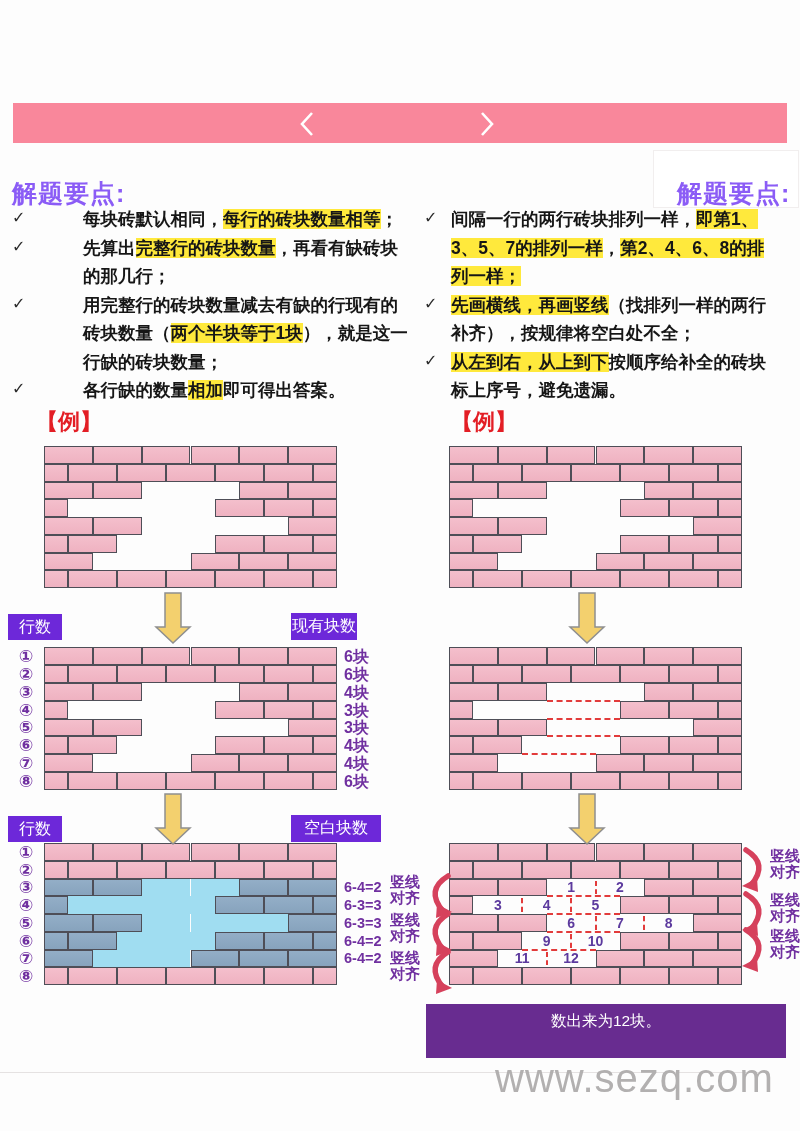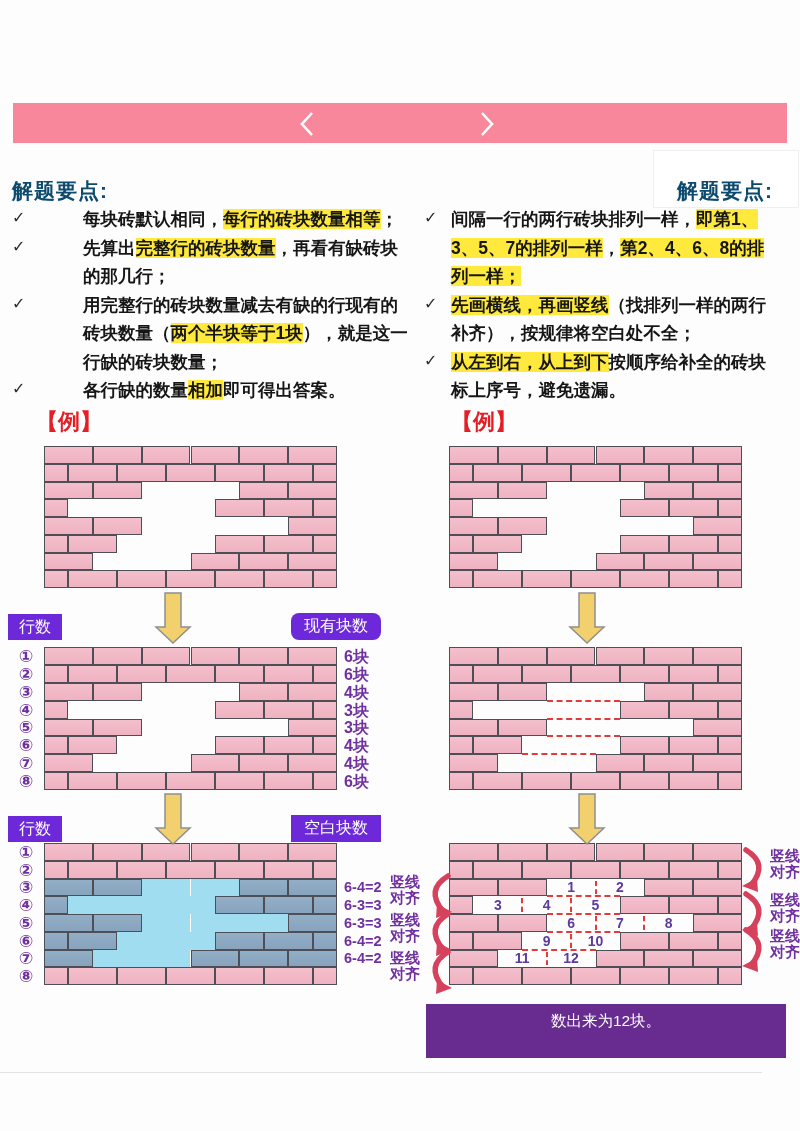--- a/index.html
+++ b/index.html
@@ -1,21 +1,21 @@
 <!DOCTYPE html>
 <html><head>
 <meta charset="utf-8">
 <style>
   html,body{margin:0;padding:0;background:#ffffff;}
   #canvas{position:relative;width:800px;height:1131px;background:#fdfdfd;overflow:hidden;
           font-family:"Liberation Sans","DejaVu Sans",sans-serif;}
   .navbar{position:absolute;left:13px;top:103px;width:774px;height:40px;background:#f9879b;}
   .navchev{position:absolute;top:110px;cursor:pointer;}
   .whitebox{position:absolute;left:653px;top:150px;width:144px;height:56px;background:#ffffff;border:1px solid #f1eeee;}
-  .header-red{position:absolute;font-size:21px;font-weight:bold;color:#0c4a6e;letter-spacing:1px;}
+  .header-red{position:absolute;font-size:25px;font-weight:bold;color:#8b5cf6;letter-spacing:1px;}
   .bullets{position:absolute;}
   .bullet{display:flex;}
   .check{width:27px;flex:none;font-size:16px;color:#2a2a2a;padding-top:3px;}
   .btext{font-size:17.5px;font-weight:bold;color:#161616;line-height:28.5px;word-break:break-all;}
   .bl .btext{width:332px;margin-left:44px;}
   .br .btext{width:326px;}
   .hl{background:#ffe93c;}
   .example{position:absolute;font-size:22px;font-weight:bold;color:#e31e25;}
   .brick{position:absolute;background:linear-gradient(180deg,#f4bfcc,#efb2c1);border:1px solid #4e4e57;box-sizing:border-box;}
   .brick.slate{background:linear-gradient(180deg,#93aec7,#87a3bd);}
@@ -80,29 +80,30 @@
       <div class="bullet">
         <span class="check">✓</span>
         <div class="btext"><span class="hl">从左到右，从上到下</span><span>按顺序给补全的砖块标上序号，避免遗漏。</span></div>
       </div>
     </div>
 
   <div class="example" style="left:36px;top:407px;">【例】</div>
   <div class="example" style="left:451px;top:407px;">【例】</div>
 
   <div class="pbox" style="left:8px;top:614px;width:54px;height:26px;">行数</div>
-  <div class="pbox" style="left:291px;top:613px;width:90px;height:27px;border-radius:8px;">现有块数</div>
+  <div class="pbox" style="left:291px;top:613px;width:66px;height:27px;">现有块数</div>
   <div class="pbox" style="left:8px;top:816px;width:54px;height:26px;">行数</div>
   <div class="pbox" style="left:291px;top:815px;width:90px;height:27px;">空白块数</div>
 
   <div class="sumbox" style="left:426px;top:1004px;width:360px;height:54px;">
     <div>数出来为12块。</div>
   </div>
 
   <div class="divline"></div>
+  <div class="watermark">www.sezq.com</div>
 
 <div class="brick" style="left: 44px; top: 446px; width: 48.8333px; height: 17.75px;"></div>
     <div class="brick" style="left: 92.8333px; top: 446px; width: 48.8333px; height: 17.75px;"></div>
     <div class="brick" style="left: 141.667px; top: 446px; width: 48.8333px; height: 17.75px;"></div>
     <div class="brick" style="left: 190.5px; top: 446px; width: 48.8333px; height: 17.75px;"></div>
     <div class="brick" style="left: 239.333px; top: 446px; width: 48.8333px; height: 17.75px;"></div>
     <div class="brick" style="left: 288.167px; top: 446px; width: 48.8333px; height: 17.75px;"></div>
     <div class="brick" style="left: 44px; top: 463.75px; width: 24.4167px; height: 17.75px;"></div>
     <div class="brick" style="left: 68.4167px; top: 463.75px; width: 48.8333px; height: 17.75px;"></div>
     <div class="brick" style="left: 117.25px; top: 463.75px; width: 48.8333px; height: 17.75px;"></div>

